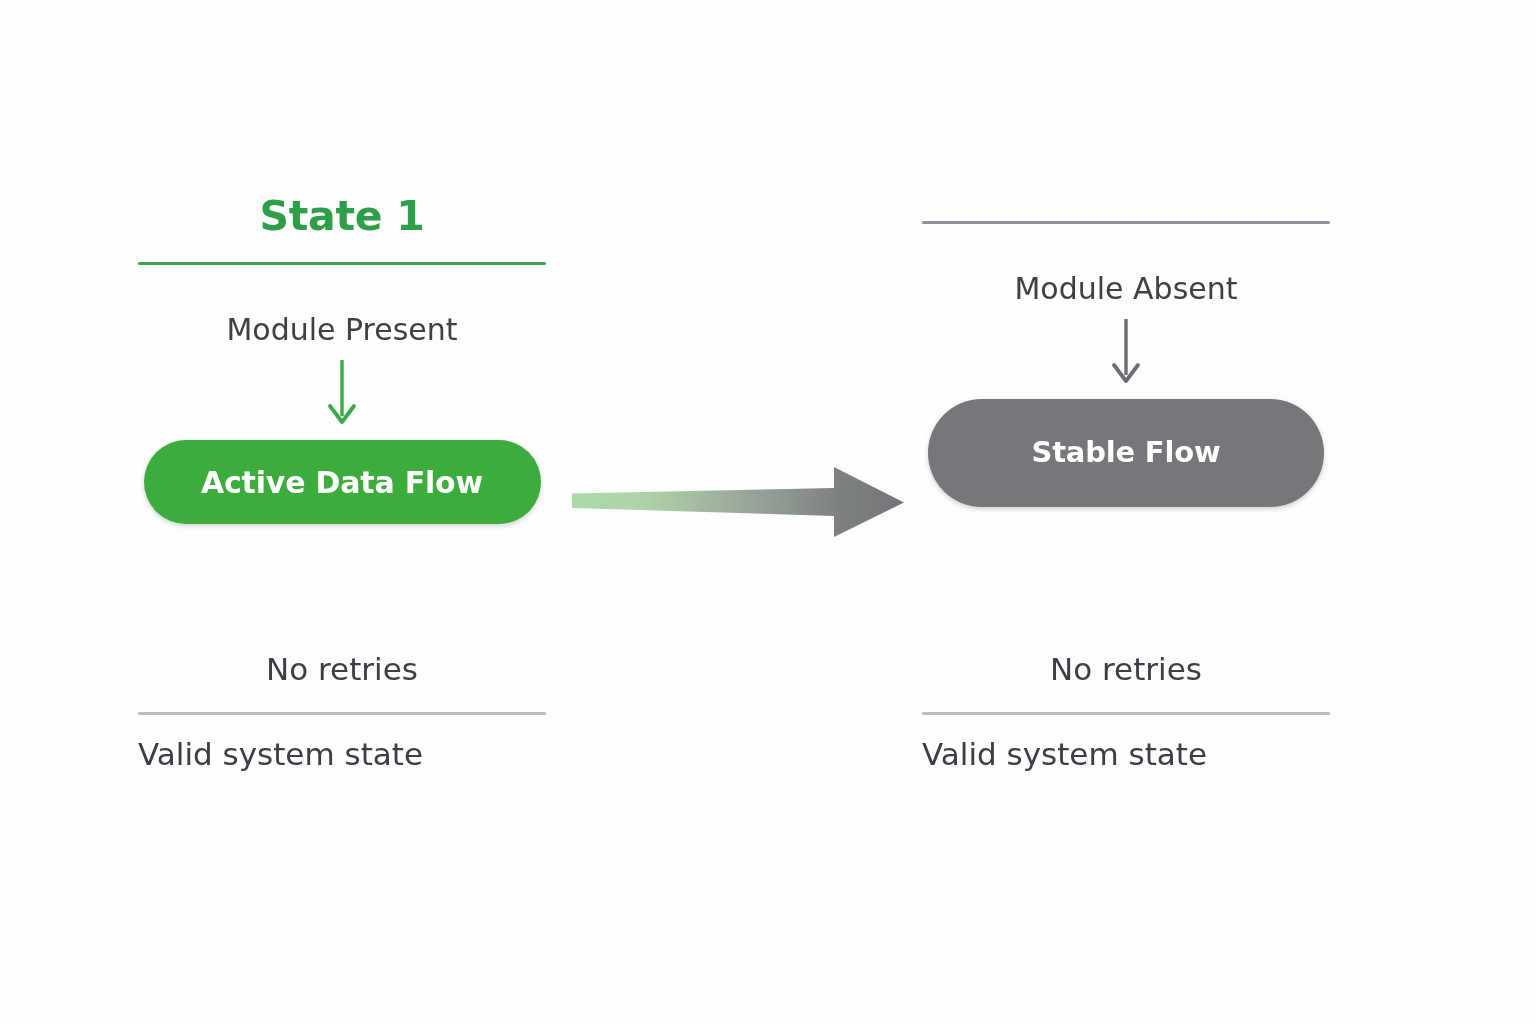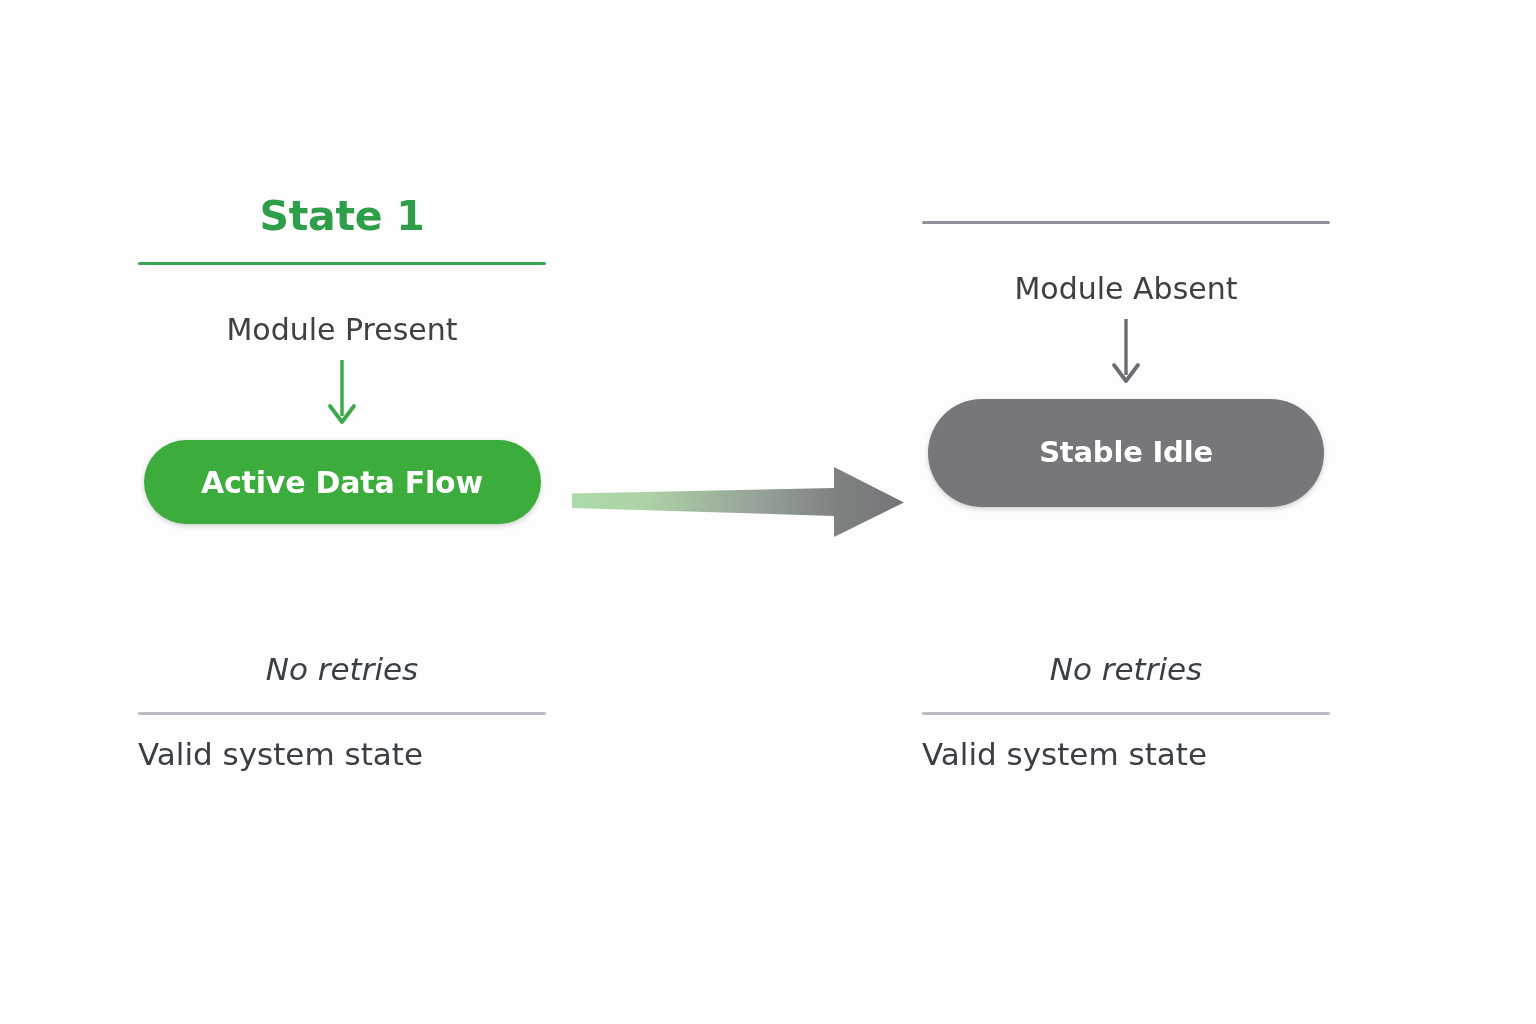--- a/index.html
+++ b/index.html
@@ -102,21 +102,20 @@
   }
   #foot-left  { left: 138px; }
   #foot-right { left: 922px; }
 
   .foot-top {
     text-align: center;
     font-size: 31px;
     color: #3a3f45;
     line-height: 1.1;
     white-space: nowrap;
-    font-style: italic;
   }
   .foot-rule {
     height: 3px;
     background: #b9bcc0;
     margin-top: 26px;
     border-radius: 2px;
   }
   .foot-bottom {
     text-align: left;
     font-size: 31px;
@@ -168,21 +167,21 @@
     <div class="condition">Module Absent</div>
 
     <svg class="down-arrow" width="34" height="66" viewBox="0 0 34 66">
       <line x1="17" y1="0" x2="17" y2="56" stroke="#6b6d72" stroke-width="3.4"></line>
       <path d="M5 46 L17 62 L29 46" fill="none" stroke="#6b6d72" stroke-width="3.8" stroke-linecap="round" stroke-linejoin="round"></path>
     </svg>
 
     <div class="pill-wrap">
       <div class="pill pill-gray">
         <div>
-          <span class="pill-line">Stable Idle</span>
+          <span class="pill-line">Stable Flow</span>
         </div>
       </div>
     </div>
   </div>
 
   <svg id="transition-arrow" viewBox="0 0 344 88">
     <defs>
       <linearGradient id="arrowGrad" x1="0" y1="0" x2="1" y2="0">
         <stop offset="0%" stop-color="#addbaa"></stop>
         <stop offset="22%" stop-color="#aed2a6"></stop>

